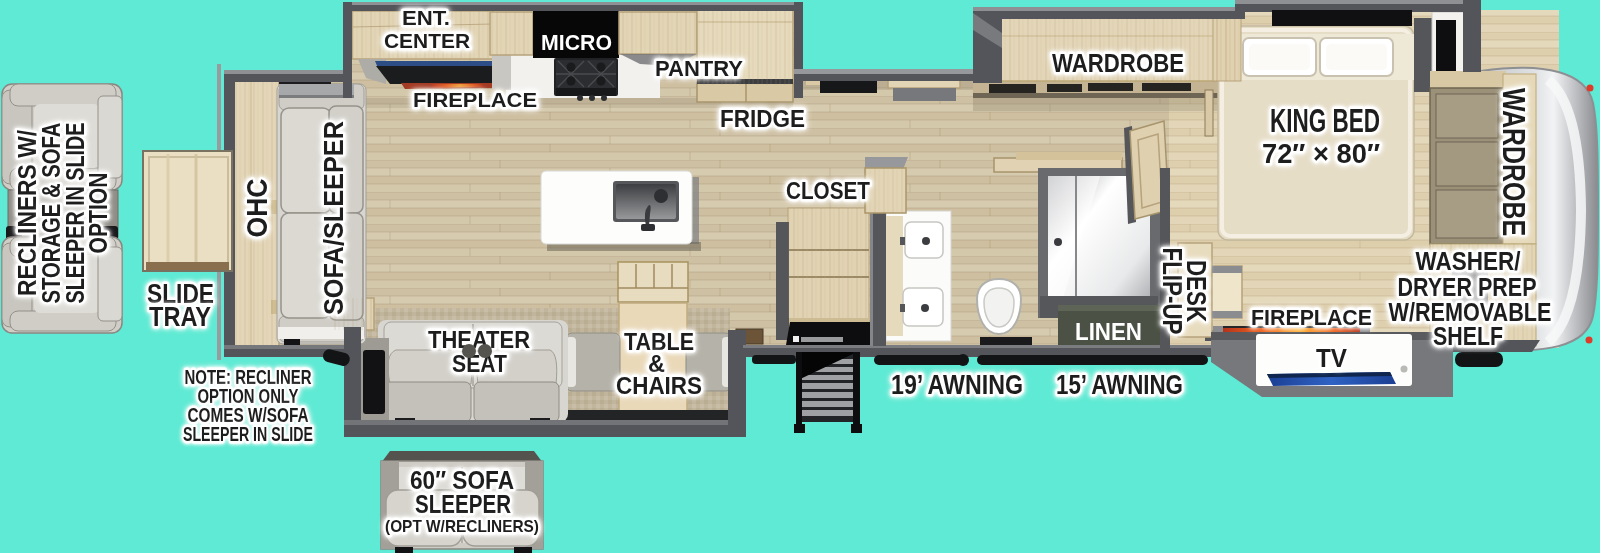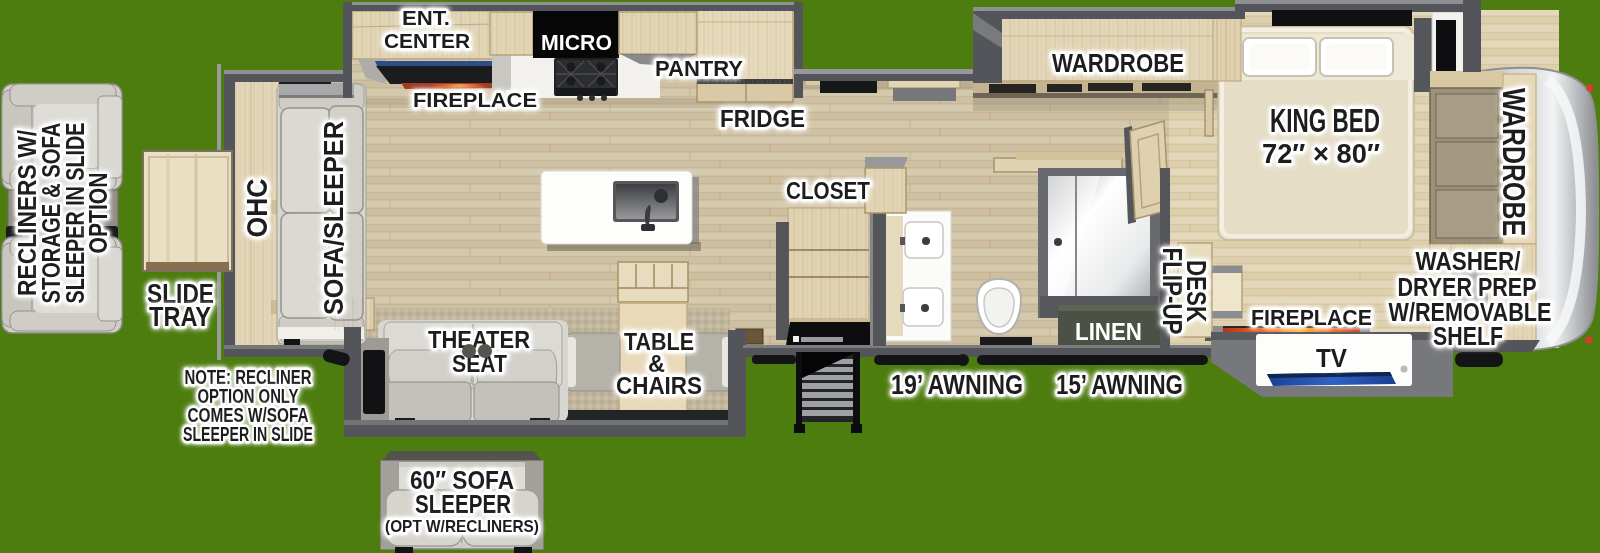--- a/index.html
+++ b/index.html
@@ -1,16 +1,16 @@
 <!DOCTYPE html>
 <html><head>
 <meta charset="utf-8">
 <style>
 html,body{margin:0;padding:0;background:#fff;}
-#wrap{width:1600px;height:553px;position:relative;overflow:hidden;background:#4d7c0f;}
+#wrap{width:1600px;height:553px;position:relative;overflow:hidden;background:#5eead4;}
 text{font-family:"Liberation Sans",sans-serif;font-weight:700;}
 .lb{fill:#1d1d1d;paint-order:stroke;stroke:#ffffff;stroke-width:5px;stroke-linejoin:round;text-shadow:0 0 4px #ffffff,0 0 7px #ffffff;}
 .lw{fill:#ffffff;}
 </style>
 </head>
 <body>
 <div id="wrap">
 <svg width="1600" height="553" viewBox="0 0 1600 553">
 <defs>
 <pattern id="fl" width="220" height="32" patternUnits="userSpaceOnUse">

